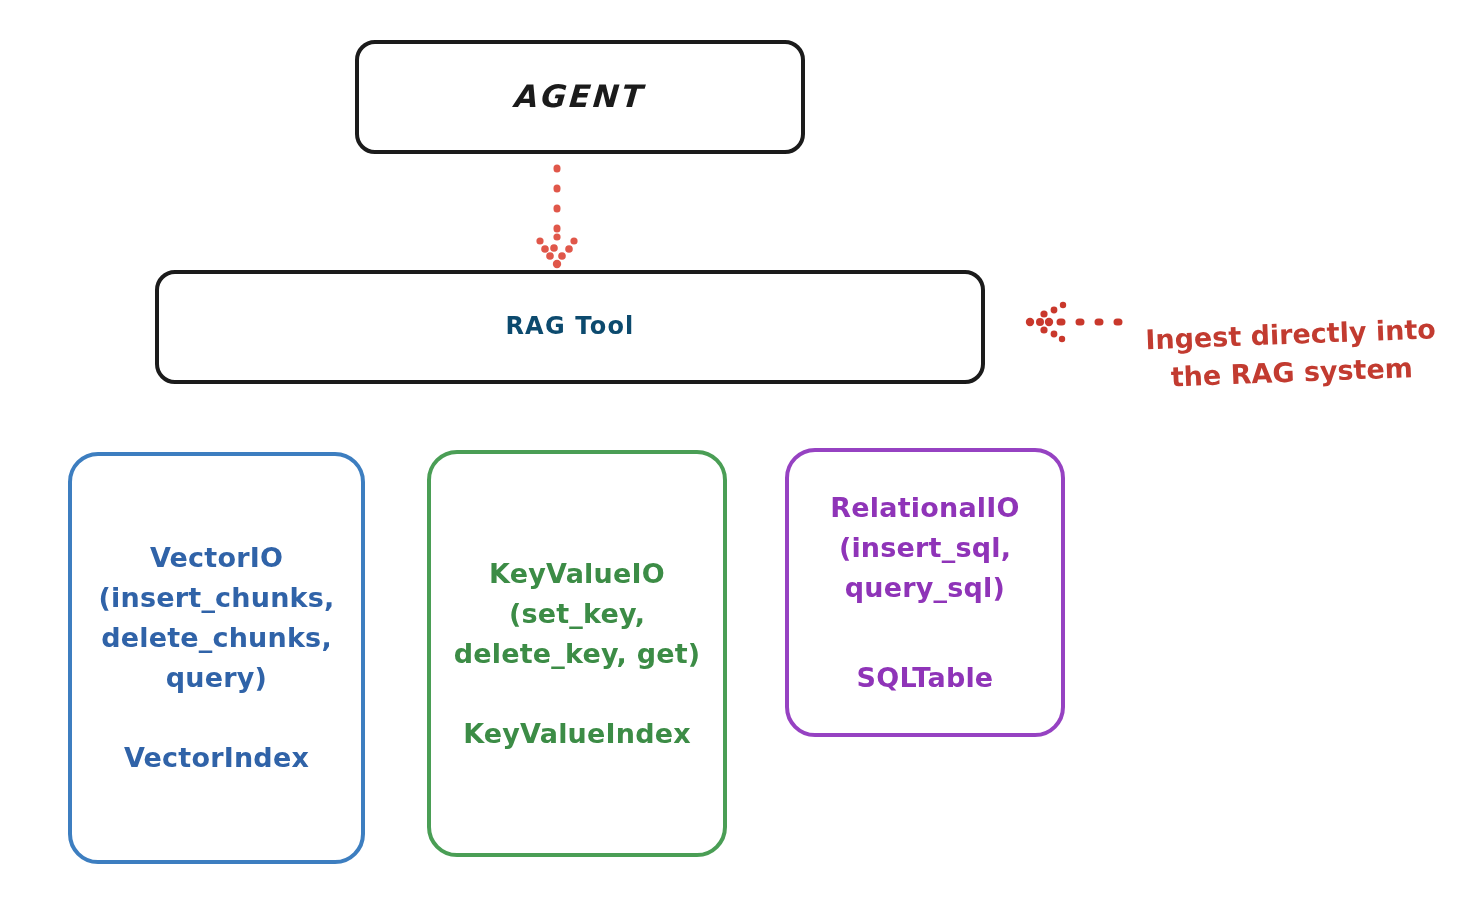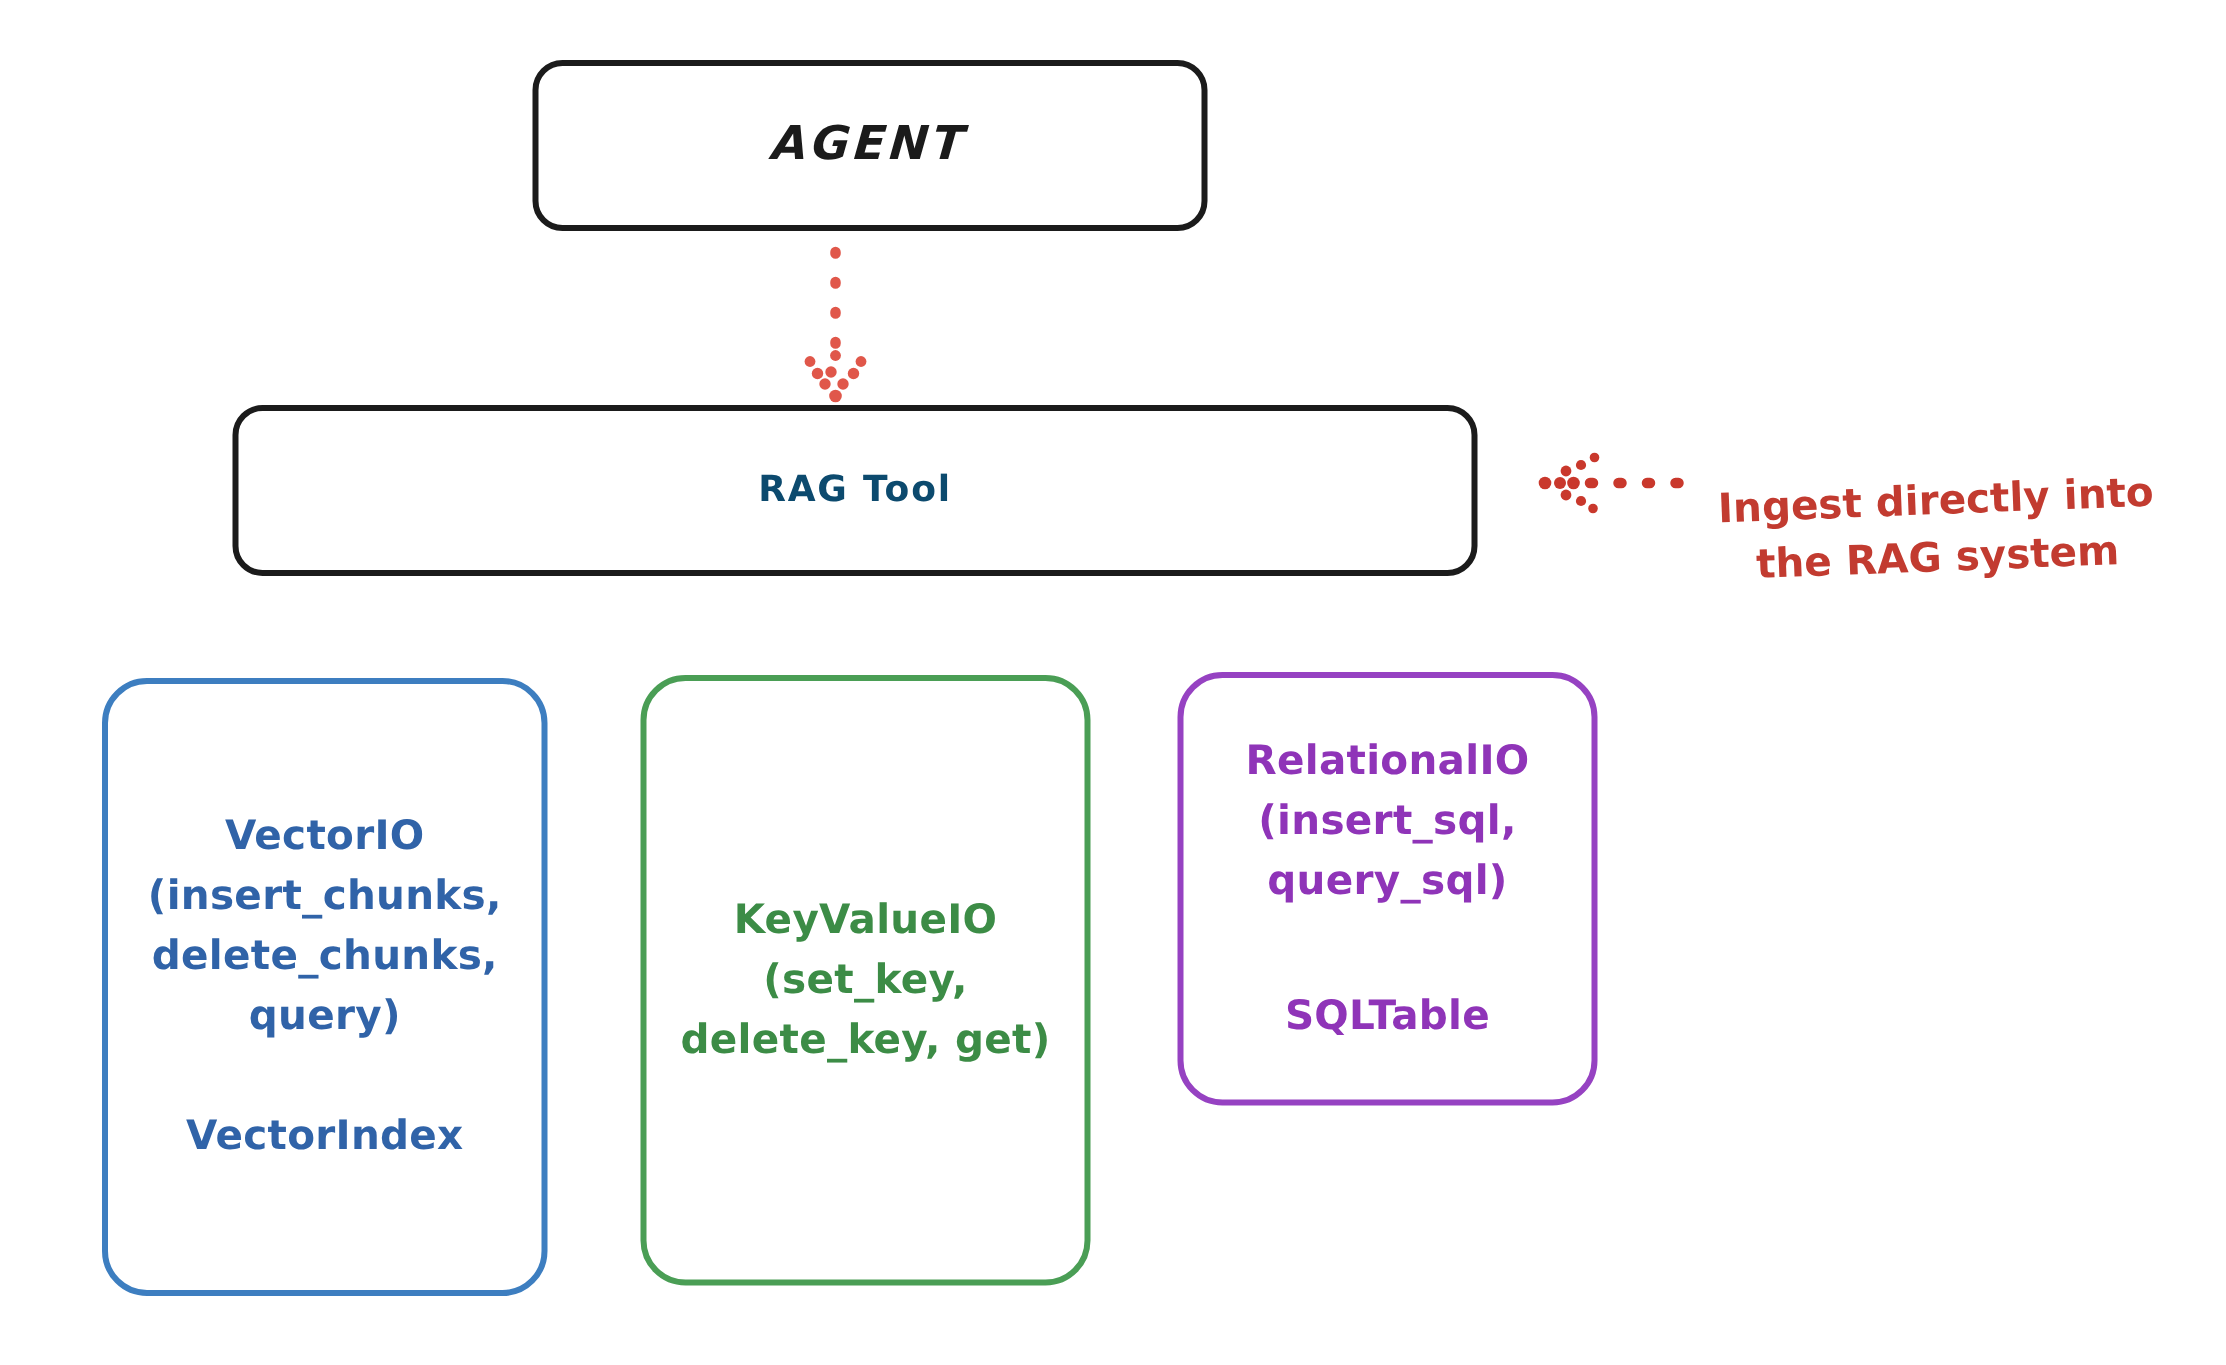--- a/index.html
+++ b/index.html
@@ -190,20 +190,21 @@
 query)</div>
     <div class="io-text" style="margin-top:40px;">VectorIndex</div>
   </div>
 </div>
 
 <div class="node io-node" id="keyvalue-io-node">
   <div>
     <div class="io-text">KeyValueIO
 (set_key,
 delete_key, get)</div>
+    <div class="io-text" style="margin-top:40px;">KeyValueIndex</div>
   </div>
 </div>
 
 <div class="node io-node" id="relational-io-node">
   <div>
     <div class="io-text">RelationalIO
 (insert_sql,
 query_sql)</div>
     <div class="io-text" style="margin-top:50px;">SQLTable</div>
   </div>

